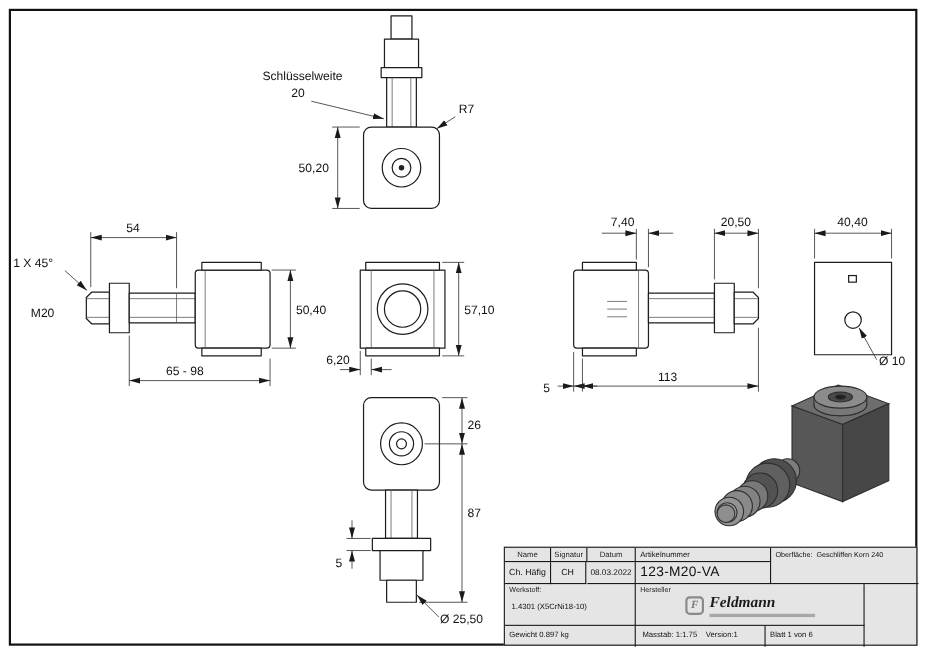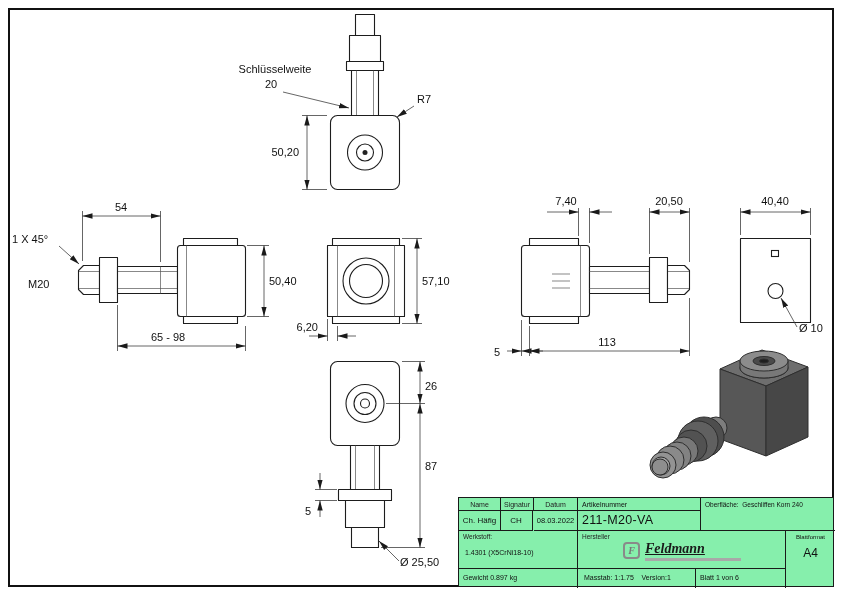--- a/index.html
+++ b/index.html
@@ -10,40 +10,40 @@
 
   
   .ol  { stroke:#1d1d1d; stroke-width:1.1; fill:#fff; stroke-linejoin:round; }
   .oln { stroke:#1d1d1d; stroke-width:1.1; fill:none; }
   .tl  { stroke:#555;   stroke-width:0.7; fill:none; }
   .dl  { stroke:#333;   stroke-width:0.75; fill:none; }
   text.dim { font:11px "Liberation Sans", sans-serif; fill:#111; }
 
   
   .tb { position:absolute; left:458px; top:497px; width:376px; height:90px;
-        border:1px solid #1a1a1a; background:#86efac; color:#111;padding-left:32px; }
+        border:1px solid #1a1a1a; background:#e5e5e5; color:#111;padding-left:32px; }
   .cell { position:absolute; overflow:hidden; }
   .br { border-right:1px solid #1a1a1a; }
   .bb { border-bottom:1px solid #1a1a1a; }
   .ctr { display:flex; align-items:center; justify-content:center; }
   .h7 { font-size:7px; color:#222; }
   .v8 { font-size:8px; }
   .arthdr { font-size:7px; line-height:13px; padding-left:4px; }
   .artval { font-size:12.5px; line-height:19px; padding-left:4px; letter-spacing:0.3px; }
   .obl { font-size:6.5px; padding:3px 4px; white-space:nowrap; }
   .lbl-tiny { font-size:6.5px; margin:2px 0 0 4px; color:#222; }
   .wsval { font-size:7px; margin:9px 0 0 6px; }
   .row4 { font-size:7px; line-height:18px; padding-left:4px; white-space:pre; }
   .bfl { font-size:6px; text-align:center; margin-top:3px; }
   .bfv { font-size:12px; text-align:center; margin-top:6px; }
   .logo { position:absolute; left:45px; top:11px; display:flex; gap:5px; align-items:flex-start; }
   .logo-emblem { width:17px; height:17px; border:2px solid #8a8a8a; border-radius:4px;
                  color:#777; font:bold italic 10px "Liberation Serif", serif;
                  display:flex; align-items:center; justify-content:center; }
-  .logo-name { font:bold italic 14px "Liberation Serif", serif; color:#1a1a1a; line-height:14px;text-decoration:underline; }
+  .logo-name { font:bold italic 14px "Liberation Serif", serif; color:#1a1a1a; line-height:14px; }
   .logo-tagline { width:96px; height:2.5px; background:#a8a8a8; margin-top:2px; }
 </style>
 </head>
 <body>
 
 <div class="stage">
 
 <svg width="842" height="595" viewBox="0 0 842 595">
   <defs>
     <marker id="ar" markerWidth="11" markerHeight="8" refX="10" refY="3.5" orient="auto-start-reverse" markerUnits="userSpaceOnUse">
@@ -283,41 +283,37 @@
   <div class="cell ctr h7 br bb" style="left:75px;top:0;width:44px;height:13px">Datum</div>
   <div class="cell arthdr br bb" style="left:119px;top:0;width:123px;height:13px">Artikelnummer</div>
   <div class="cell obl bb" style="left:242px;top:0;width:134px;height:33px">
     <span>Oberfläche:</span>&nbsp;
     <span>Geschliffen Korn 240</span>
   </div>
 
   <div class="cell ctr v8 br bb" style="left:0;top:13px;width:42px;height:20px">Ch. Häfig</div>
   <div class="cell ctr v8 br bb" style="left:41px;top:13px;width:33px;height:20px">CH</div>
   <div class="cell ctr br bb" style="left:75px;top:13px;width:44px;height:20px;font-size:7.5px">08.03.2022</div>
-  <div class="cell artval br bb" style="left:119px;top:13px;width:123px;height:20px">211-M20-VA</div>
+  <div class="cell artval br bb" style="left:119px;top:13px;width:123px;height:20px">123-M20-VA</div>
 
   <div class="cell br bb" style="left:0;top:33px;width:119px;height:38px">
     <div class="lbl-tiny">Werkstoff:</div>
     <div class="wsval">1.4301 (X5CrNi18-10)</div>
   </div>
 
   <div class="cell br bb" style="left:119px;top:33px;width:208px;height:38px">
     <div class="lbl-tiny">Hersteller</div>
     <div class="logo">
       <div class="logo-emblem">F</div>
       <div>
         <div class="logo-name">Feldmann</div>
         <div class="logo-tagline"></div>
       </div>
     </div>
   </div>
 
-  <div class="cell" style="left:327px;top:33px;width:49px;height:57px">
-    <div class="bfl">Blattformat</div>
-    <div class="bfv">A4</div>
-  </div>
 
   <div class="cell row4 br" style="left:0;top:71px;width:119px;height:19px">Gewicht 0.897 kg</div>
   <div class="cell row4 br" style="left:119px;top:71px;width:118px;height:19px;padding-left:6px">Masstab: 1:1.75    Version:1</div>
   <div class="cell row4 br" style="left:237px;top:71px;width:90px;height:19px">Blatt 1 von 6</div>
 </div>
 
 </div>
 
 </body></html>

